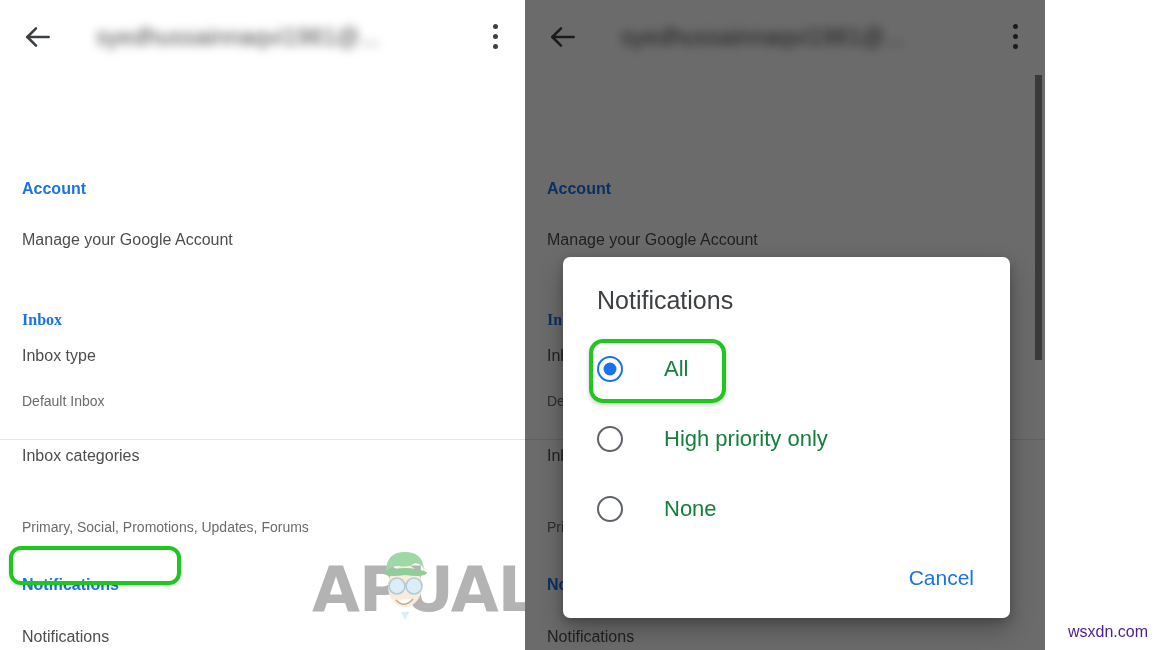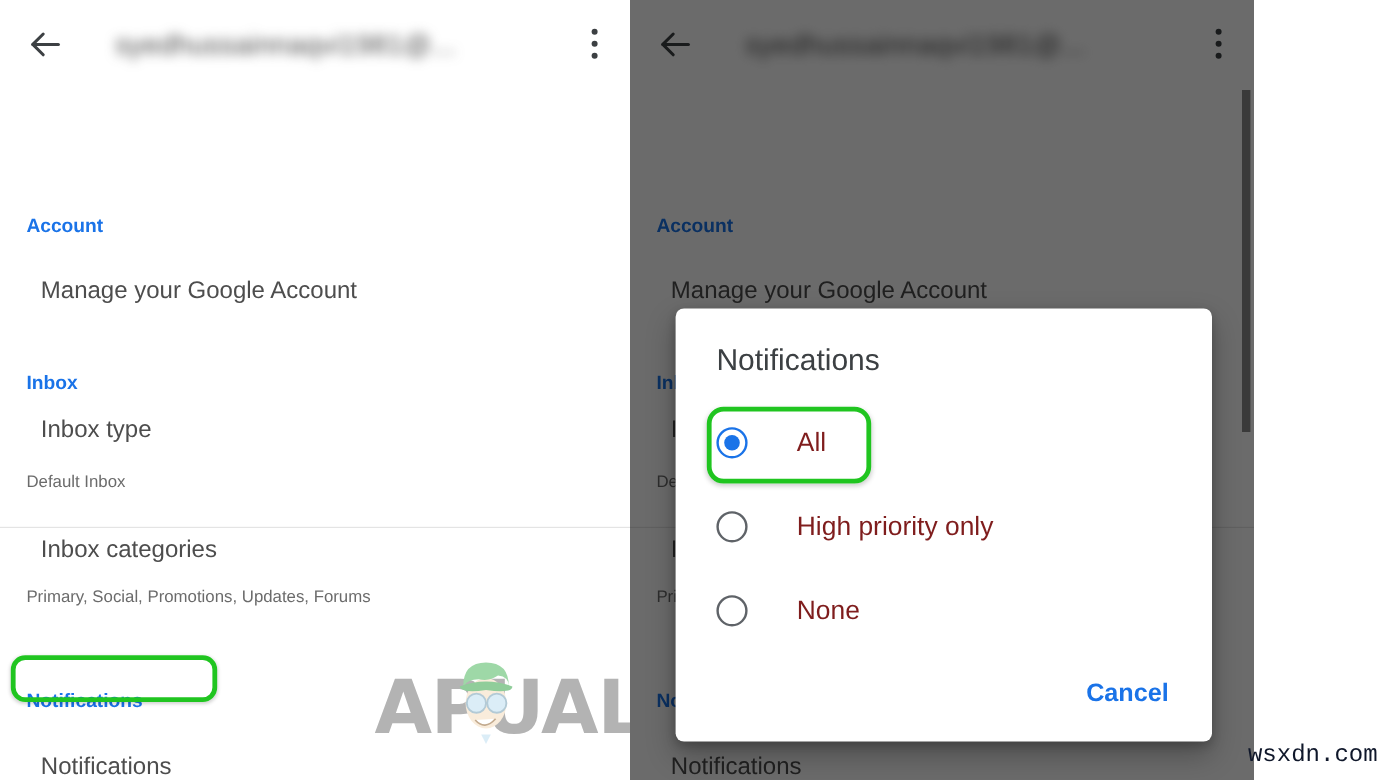--- a/index.html
+++ b/index.html
@@ -101,45 +101,45 @@
     position: relative;
   }
   .section-header {
     color: #1a73e8;
     font-size: 16px;
     font-weight: 700;
     padding-left: 22px;
   }
   .row-title {
     color: #4d4d4d;
-    font-size: 20px;
-    padding-left: 34px;
+    font-size: 16px;
+    padding-left: 22px;
     font-weight: 400;
   }
   .row-sub {
     color: #6b6b6b;
     font-size: 14px;
     padding-left: 22px;
     font-weight: 400;
   }
   .divider {
     height: 1px;
     background: #e4e4e4;
     margin: 0 0 0 0;
   }
 
   
   .p-account-hdr   { position:absolute; top:106px;  left:0; }
   .p-manage        { position:absolute; top:157px;  left:0; }
-  .p-inbox-hdr     { position:absolute; top:237px;  left:0; }
+  .p-inbox-hdr     { position:absolute; top:237px;  left:0;font-family:Liberation Serif, serif; }
   .p-inboxtype     { position:absolute; top:273px;  left:0; }
   .p-inboxtype-sub { position:absolute; top:319px;  left:0; }
   .p-div1          { position:absolute; top:365px;  left:0; width:100%; }
   .p-cats          { position:absolute; top:373px;  left:0; }
-  .p-cats-sub      { position:absolute; top:415px;  left:0; }
+  .p-cats-sub      { position:absolute; top:445px;  left:0; }
   .p-notif-hdr     { position:absolute; top:502px;  left:0; }
   .p-notif-title   { position:absolute; top:554px;  left:0; }
 
   
   .highlight-box {
     position: absolute;
     left: 9px; top: 546px;
     width: 172px; height: 39px;
     border: 4px solid #20c520;
     border-radius: 12px;
@@ -205,42 +205,42 @@
     left: 50%; top: 50%;
     transform: translate(-50%,-50%);
     width: 13px; height: 13px;
     border-radius: 50%;
     background: #1a73e8;
   }
   .opt-label {
     position: absolute;
     left: 101px;
     font-size: 22px;
-    color: #7f1d1d;
+    color: #15803d;
     top: 12px;
     line-height: 26px;
   }
 
   
   .dlg-highlight {
     position: absolute;
     left: 589px; top: 339px;
     width: 137px; height: 64px;
     border: 4px solid #20c520;
     border-radius: 14px;
     z-index: 25;
     box-shadow: 0 2px 4px rgba(0,0,0,0.20);
   }
 
   .dialog-cancel {
     position: absolute;
     right: 28px; bottom: 22px;
     color: #1a73e8;
     font-size: 21px;
-    font-weight: 700;
+    font-weight: 400;
     padding: 6px 8px;
     cursor: pointer;
   }
 
   
   .appuals-mark {
     position: absolute;
     left: 312px; top: 560px;
     z-index: 4;
     display: flex;
@@ -257,23 +257,23 @@
   }
   .appuals-mascot {
     position: absolute;
     left: 63px; top: -18px;
     width: 60px; height: 82px;
   }
 
   .wsxdn {
     position: absolute;
     right: 12px; bottom: 9px;
-    font-size: 20px;
-    color: #0f172a;
-    font-family: Liberation Mono, monospace;
+    font-size: 16px;
+    color: #4c1d95;
+    font-family: Liberation Sans, sans-serif;
     z-index: 40;
   }
 </style>
 </head>
 <body>
 
 <div class="screen">
 
   <div class="panel-left">
 

